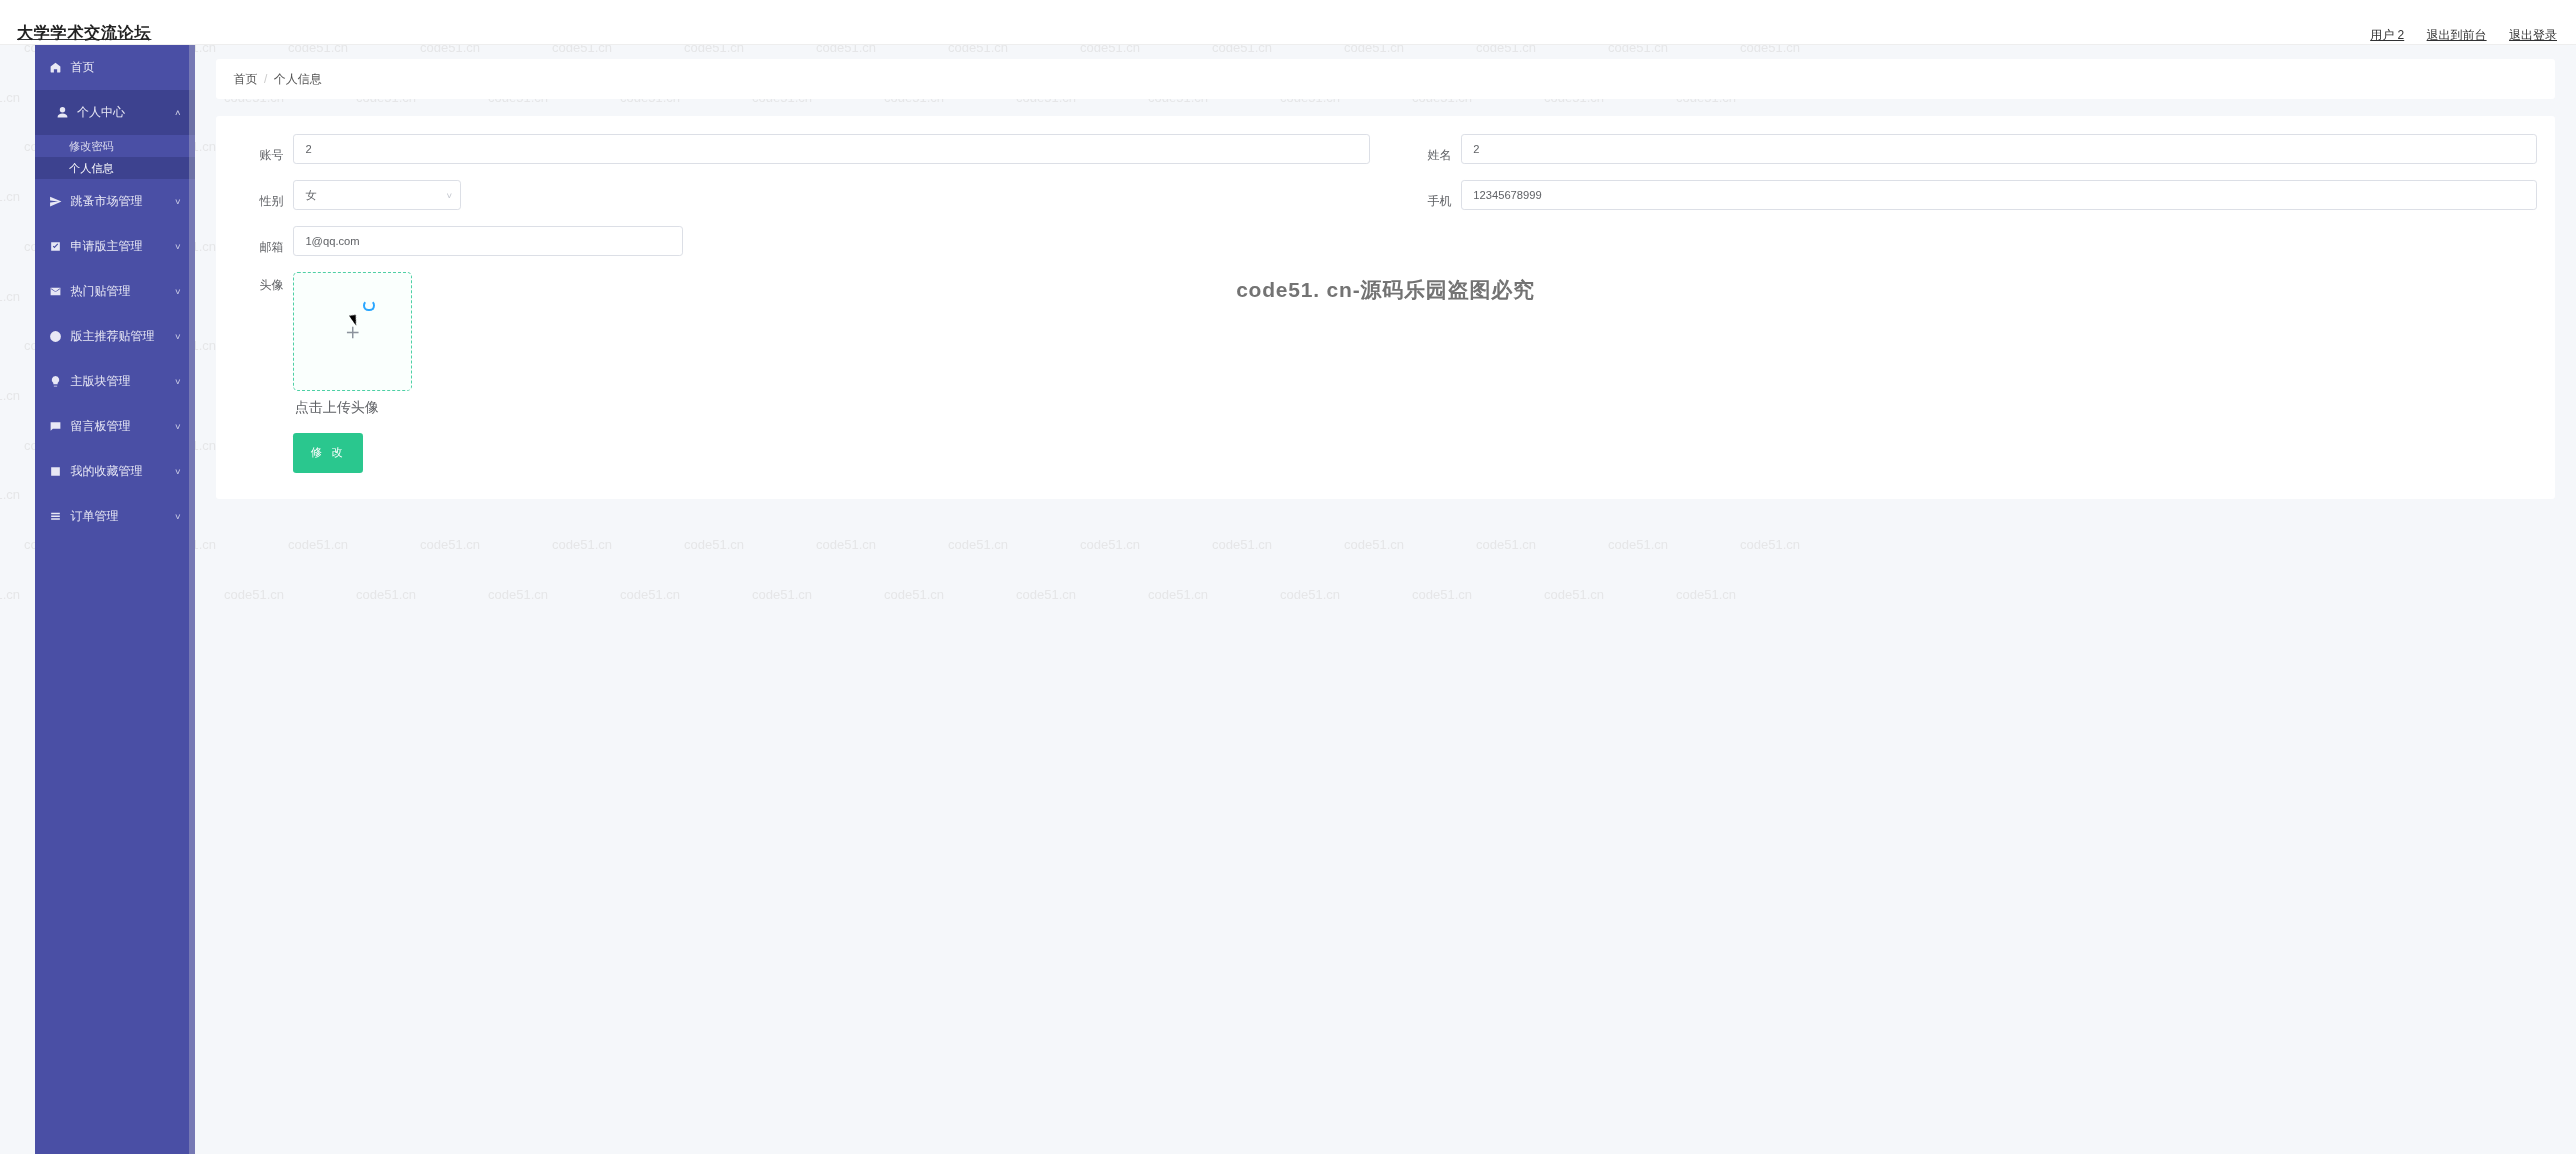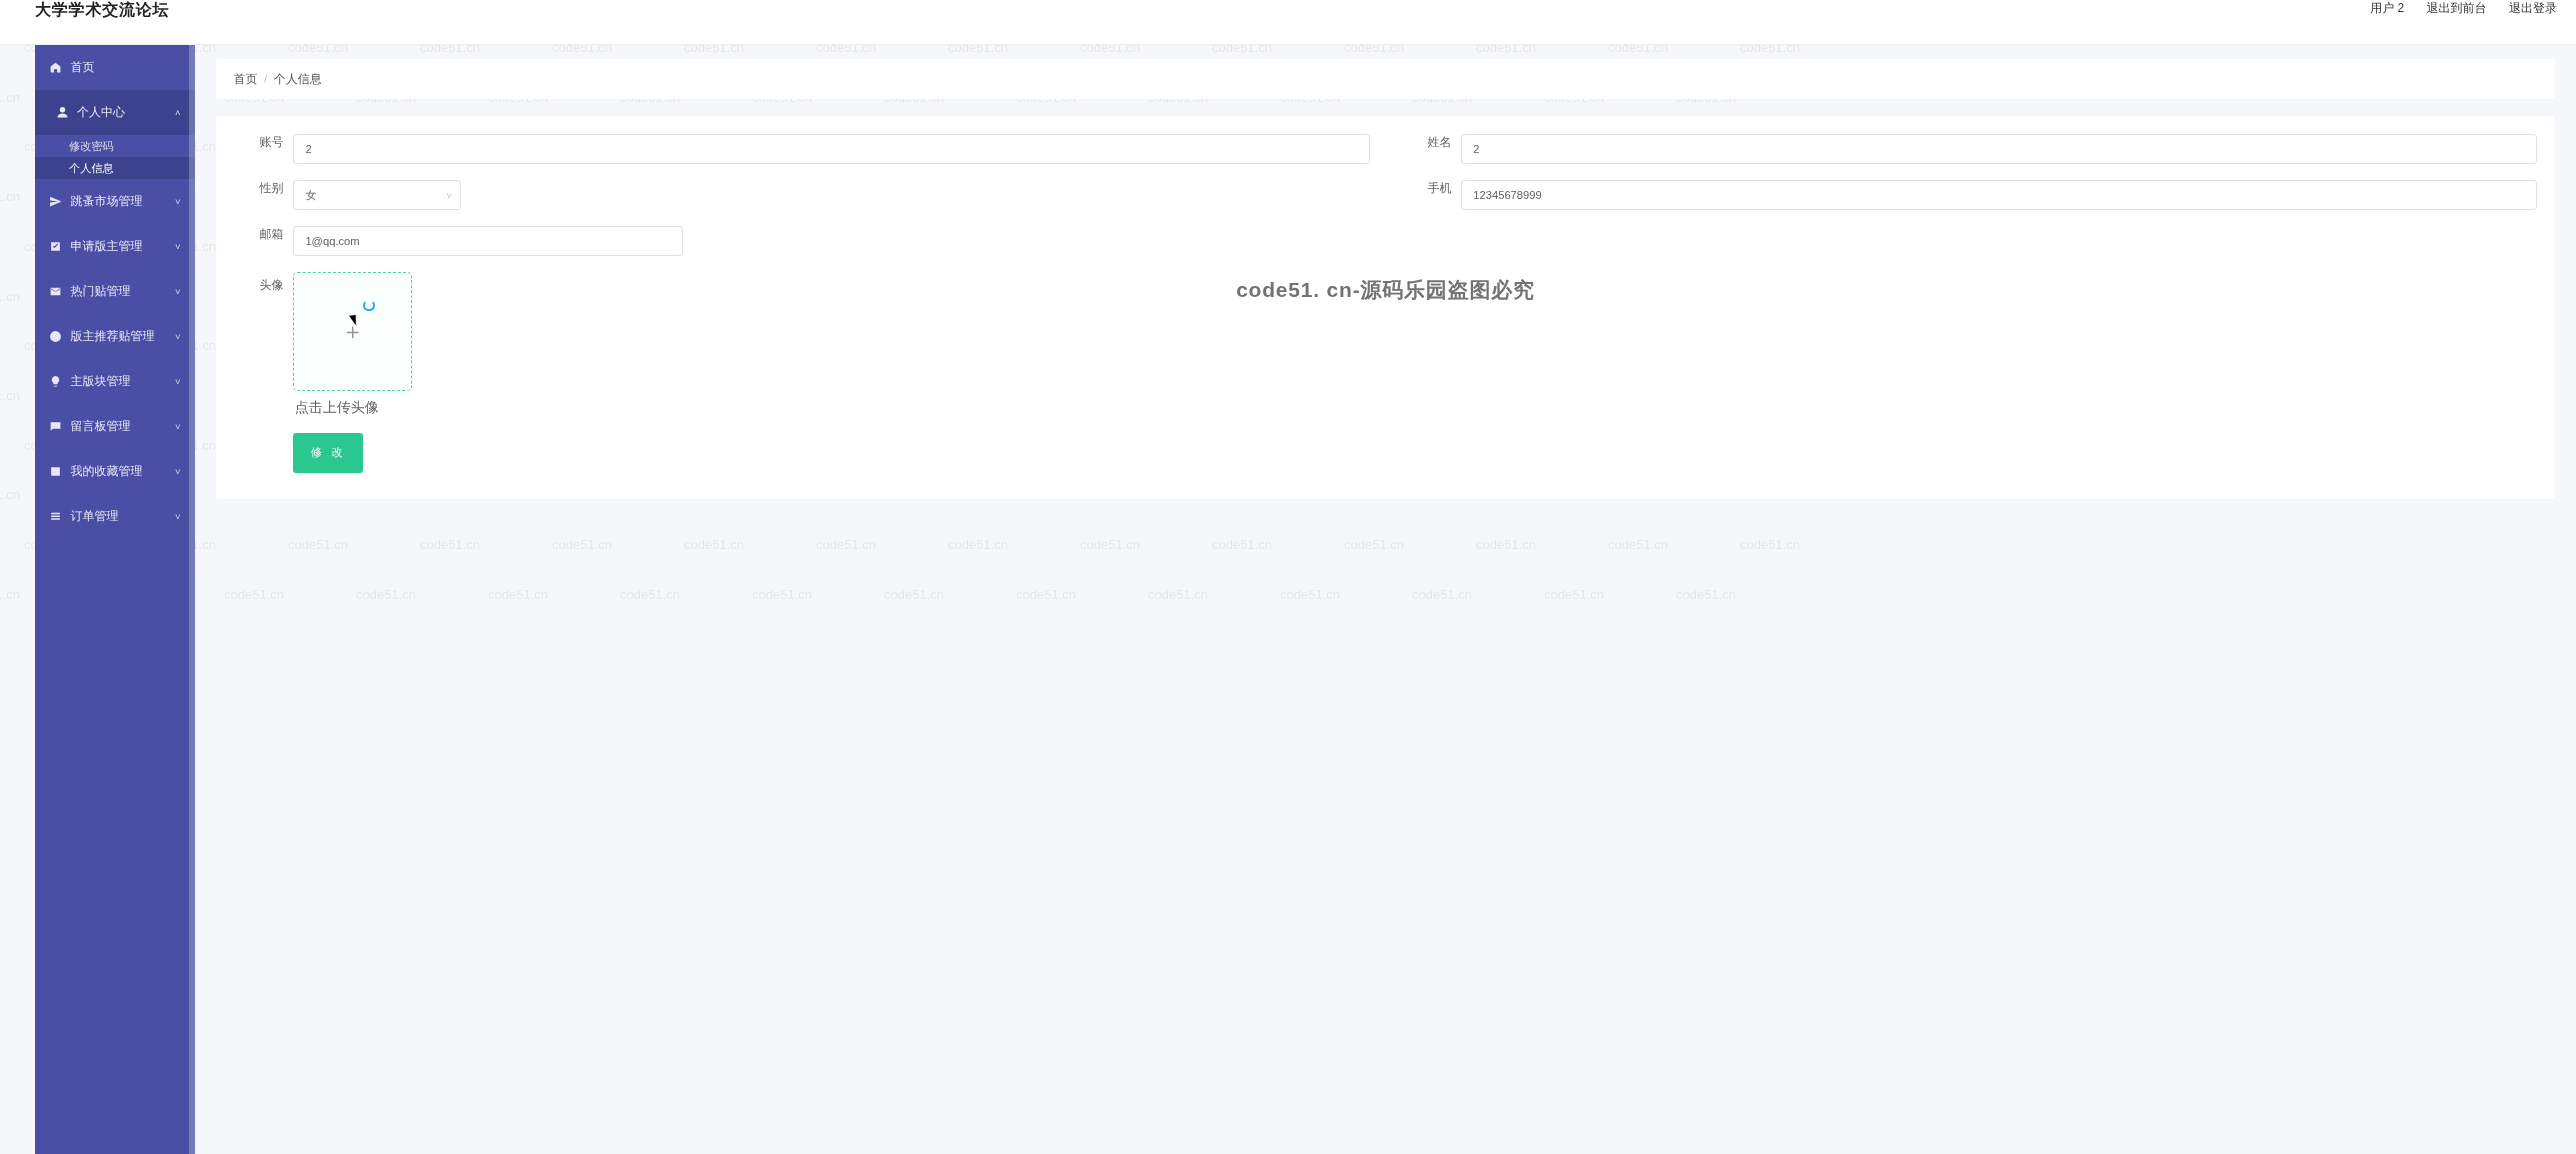--- a/index.html
+++ b/index.html
@@ -29,24 +29,25 @@
       white-space: nowrap;
     }
     .watermark-row span { opacity: 0.55; }
 
     .topbar {
       position: relative;
       z-index: 2;
       height: 45px;
       background: #fff;
       display: flex;
-      align-items: flex-start;
+      align-items: flex-end;
       justify-content: space-between;
-      padding: 0 19px 0 35px;
+      padding: 0 19px 0 17px;
       border-bottom: 0.8px solid #eee;
+      text-decoration: underline;
     }
     .app-title { font-size: 16px; font-weight: 700; color: #222; letter-spacing: 0.8px; }
     .topbar-right { display: flex; align-items: center; gap: 22.4px; font-size: 12px; color: #333; margin-left: 44px; }
     .topbar-right .link { cursor: pointer; }
 
     .layout { display: flex; position: relative; z-index: 1; min-height: calc(100vh - 45px); margin-left: 35px; }
     .sidebar {
       width: 160px;
       background: #4a4fa5;
       color: #fff;
@@ -94,21 +95,21 @@
     .breadcrumb { font-size: 12px; color: #555; display: flex; align-items: center; gap: 6.4px; }
     .breadcrumb .sep { color: #ccc; }
 
     .form-card {
       background: #fff;
       border-radius: 3.2px;
       padding: 17.6px 17.6px 26px 17.6px;
       position: relative;
     }
     .form-row { display: flex; gap: 32px; margin-bottom: 16px; flex-wrap: wrap; }
-    .form-col { display: flex; align-items: flex-start; flex: 1; min-width: 256px; }
+    .form-col { display: flex; align-items: flex-end; flex: 1; min-width: 256px; }
     .form-label { width: 50px; text-align: right; margin-right: 9.6px; font-size: 12px; color: #606266; flex-shrink: 0; }
     .form-input {
       flex: 1;
       height: 30px;
       border: 0.8px solid #dcdfe6;
       border-radius: 3.2px;
       padding: 0 11.2px;
       font-size: 11.2px;
       color: #606266;
       background: #fff;

